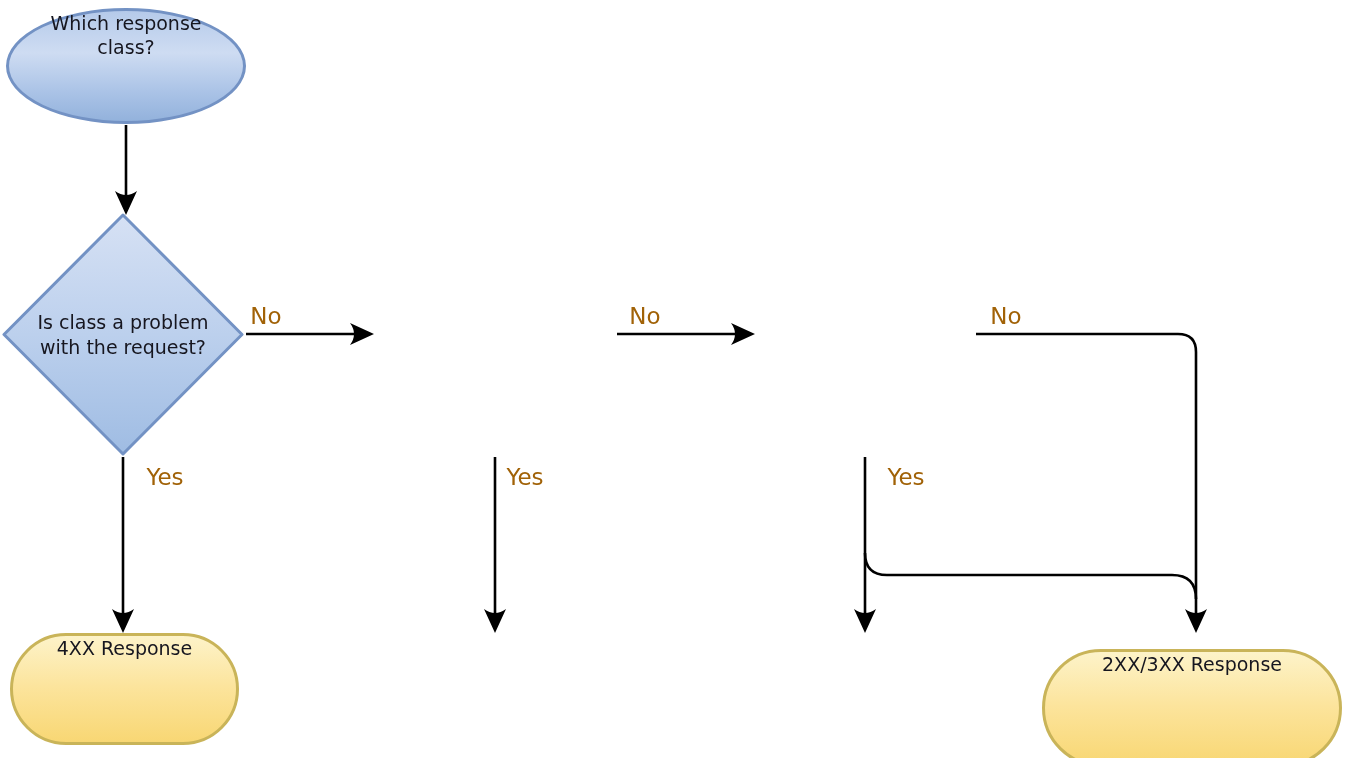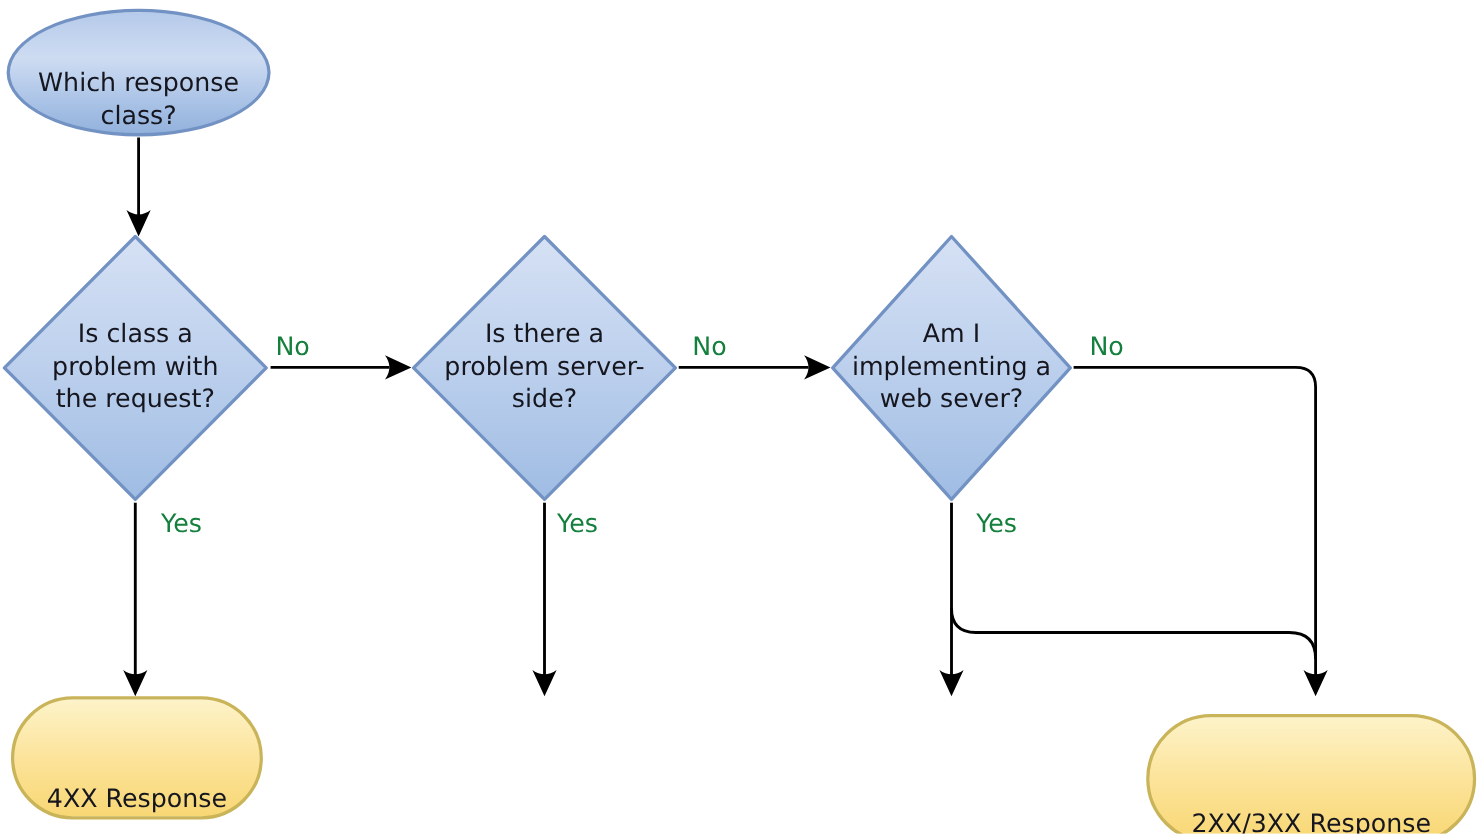--- a/index.html
+++ b/index.html
@@ -4,22 +4,22 @@
 <style>
   html,body{margin:0;padding:0;background:#fff;}
   .canvas{
     position:relative;width:1348px;height:758px;background:#ffffff;
     font-family:"DejaVu Sans","Liberation Sans",sans-serif;overflow:hidden;
   }
   .edge-layer{position:absolute;left:0;top:0;width:1348px;height:758px;}
   .edge{stroke:#000;stroke-width:2.6;fill:none;}
   .arrowhead{fill:#000;stroke:none;}
   .node{
-    position:absolute;display:flex;align-items:flex-end;justify-content:center;
-    text-align:center;color:#16161f;font-size:23px;line-height:1.28;
+    position:absolute;display:flex;align-items:flex-start;justify-content:center;
+    text-align:center;color:#16161f;font-size:19px;line-height:1.28;
     box-sizing:border-box;
   }
   .ellipse{
     border-radius:50%;
     border:3px solid #7392c4;
     background:linear-gradient(to bottom,#b5caea 0%,#cedcf2 38%,#a9c2e6 75%,#93b2dc 100%);
     padding:0 18px;
   }
   .stadium{
     border-radius:60px;
@@ -33,21 +33,21 @@
   }
   .diamond{padding:0;}
   .diamond .shape{position:absolute;left:0;top:0;width:100%;height:100%;}
   .diamond .node-label{
     position:absolute;left:0;top:0;width:100%;height:100%;
     display:flex;align-items:center;justify-content:center;text-align:center;
     padding:0 26px;box-sizing:border-box;
   }
   .edge-label{
     position:absolute;transform:translate(-50%,-50%);
-    font-size:23px;color:#15803d;white-space:nowrap;
+    font-size:23px;color:#a16207;white-space:nowrap;
   }
 </style>
 </head>
 <body>
 
 <div class="canvas">
 
   <svg class="edge-layer" width="1348" height="758" viewBox="0 0 1348 758">
     <defs>
       <linearGradient id="gradBlue" x1="0" y1="0" x2="0" y2="1">
@@ -85,33 +85,21 @@
     <div class="node-label">Which response class?</div>
   </div>
 
   <div class="node diamond" style="left:2px;top:213px;width:242px;height:243px;">
     <svg class="shape" viewBox="0 0 242 243" preserveAspectRatio="none">
       <polygon points="121,2 240,121.5 121,241 2,121.5" fill="url(#gradBlue)" stroke="#7392c4" stroke-width="3" stroke-linejoin="round"></polygon>
     </svg>
     <div class="node-label">Is class a problem with the request?</div>
   </div>
 
-  <div class="node diamond" style="left:374px;top:213px;width:242px;height:243px;">
-    <svg class="shape" viewBox="0 0 242 243" preserveAspectRatio="none">
-      <polygon points="121,2 240,121.5 121,241 2,121.5" fill="url(#gradBlue)" stroke="#7392c4" stroke-width="3" stroke-linejoin="round"></polygon>
-    </svg>
-    <div class="node-label">Is there a problem server-side?</div>
-  </div>
 
-  <div class="node diamond" style="left:755px;top:213px;width:220px;height:243px;">
-    <svg class="shape" viewBox="0 0 220 243" preserveAspectRatio="none">
-      <polygon points="110,2 218,121.5 110,241 2,121.5" fill="url(#gradBlue)" stroke="#7392c4" stroke-width="3" stroke-linejoin="round"></polygon>
-    </svg>
-    <div class="node-label" style="padding:0 12px;">Am I implementing a web sever?</div>
-  </div>
 
   <div class="node stadium" style="left:10px;top:633px;width:229px;height:112px;">
     <div class="node-label">4XX Response</div>
   </div>
 
 
 
   <div class="node stadium" style="left:1042px;top:649px;width:300px;height:118px;">
     <div class="node-label">2XX/3XX Response</div>
   </div>

